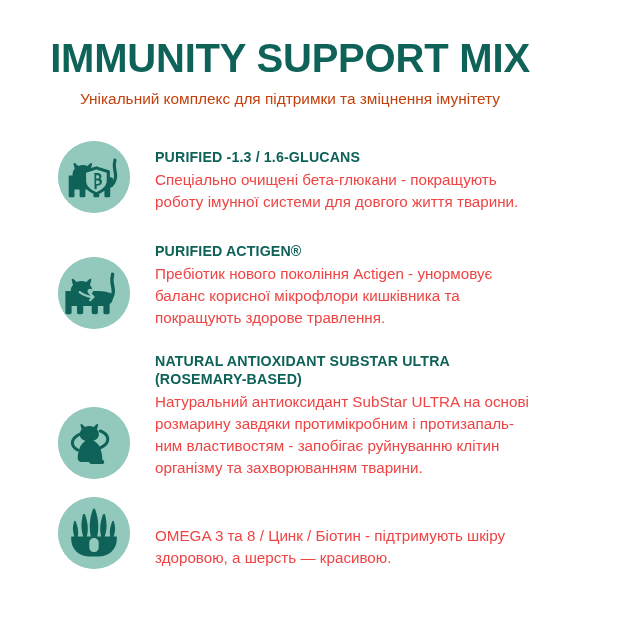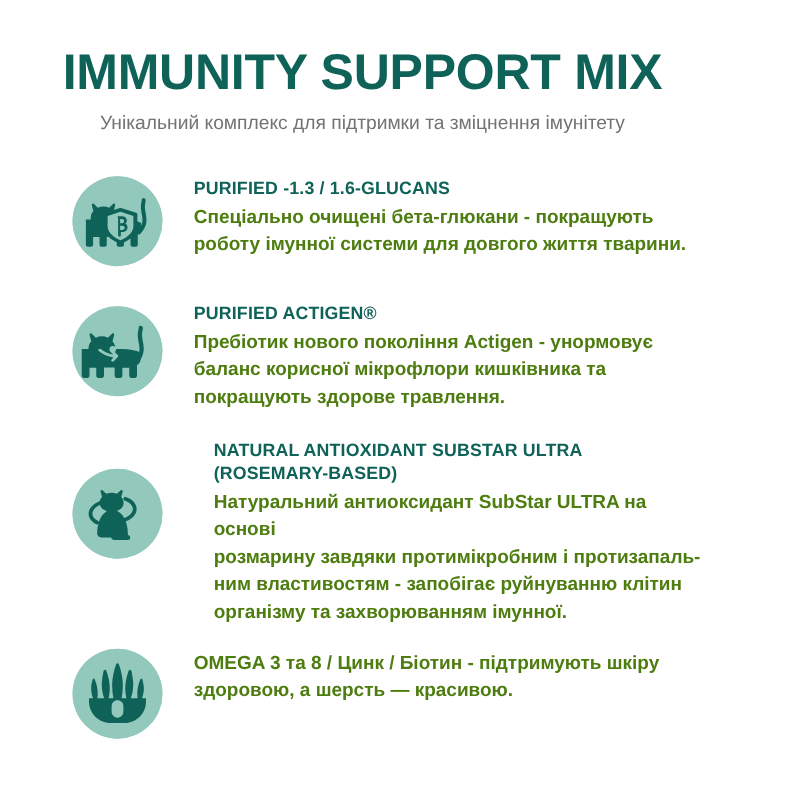--- a/index.html
+++ b/index.html
@@ -32,37 +32,37 @@
     color: #0e6258;
     font-size: 40px;
     line-height: 44px;
     font-weight: 700;
     letter-spacing: -0.2px;
     margin: 0;
     white-space: nowrap;
     font-family: "Liberation Sans", "DejaVu Sans", sans-serif;
   }
   .subtitle {
-    color: #737373;
+    color: #c2410c;
     font-size: 15.4px;
     line-height: 20px;
     font-weight: 400;
     margin: 9px 0 0 0;
     white-space: nowrap;
   }
 
   
   .features {
     margin-top: 30px;
     padding-left: 58px;
     padding-right: 18px;
   }
   .feature {
     display: flex;
-    align-items: flex-start;
+    align-items: flex-end;
     margin-bottom: 8px;
   }
   .feature-icon-wrap {
     flex: 0 0 72px;
     width: 72px;
     height: 72px;
     margin-right: 25px;
   }
   .icon-circle {
     width: 72px;
@@ -79,32 +79,32 @@
   .feature-heading {
     color: #0e6258;
     font-size: 14.2px;
     line-height: 18px;
     font-weight: 700;
     letter-spacing: 0.15px;
     margin: 0 0 3px 0;
     white-space: pre-line;
   }
   .feature-text {
-    color: #4d7c0f;
+    color: #ef4444;
     font-size: 15.2px;
     line-height: 22px;
-    font-weight: 700;
+    font-weight: 400;
     margin: 0;
     white-space: pre-line;
   }
 
   
   .feature.f1 { margin-top: 0px; margin-bottom: 26px; }
   .feature.f2 { margin-bottom: 20px; }
-  .feature.f3 { margin-bottom: 16px; gap: 16px; }
+  .feature.f3 { margin-bottom: 16px; }
   .feature.f4 { margin-bottom: 0px; }
 
   .feature.f1 .feature-icon-wrap { margin-top: 2px; }
   .feature.f2 .feature-icon-wrap { margin-top: 6px; }
   .feature.f3 .feature-icon-wrap { margin-top: 26px; }
   .feature.f4 .feature-icon-wrap { margin-top: 2px; }
 </style>
 </head>
 <body>
 
@@ -184,21 +184,21 @@
             <path d="M27.1 24.1c-8.1 1.8-14.2 6.3-14.2 11.8 0 3.5 2.4 6.5 6.3 8.5.7.4 1.6.1 2-.6.4-.7.1-1.6-.6-2-3.1-1.6-4.7-3.7-4.7-5.9 0-3.7 4.9-7.5 11.8-9.1.8-.2 1.3-1 1.1-1.8-.2-.8-1-1.3-1.7-.9z"></path>
           </g>
         </svg>
       </div>
       <div class="feature-body">
         <div class="feature-heading">NATURAL ANTIOXIDANT SUBSTAR ULTRA
 (ROSEMARY-BASED)</div>
         <div class="feature-text">Натуральний антиоксидант SubStar ULTRA на основі
 розмарину завдяки протимікробним і протизапаль-
 ним властивостям - запобігає руйнуванню клітин
-організму та захворюванням імунної.</div>
+організму та захворюванням тварини.</div>
       </div>
     </div>
 
     <div class="feature f4">
       <div class="feature-icon-wrap">
         <svg class="icon-circle" viewBox="0 0 72 72">
           <circle cx="36" cy="36" r="36" fill="#93c8bd"></circle>
           <g fill="#0e6258">
 
             <path d="M13.2 39.6h45.6v2.6c0 9.5-7.7 17.2-17.2 17.2H30.4c-9.5 0-17.2-7.7-17.2-17.2v-2.6z"></path>

